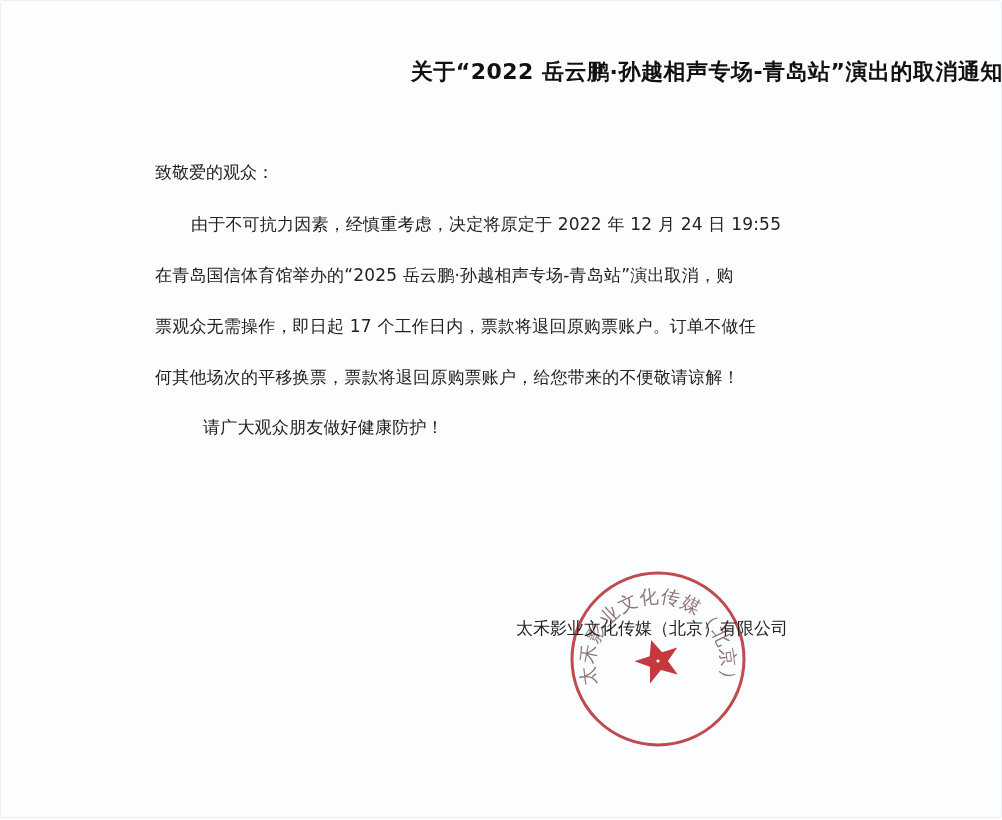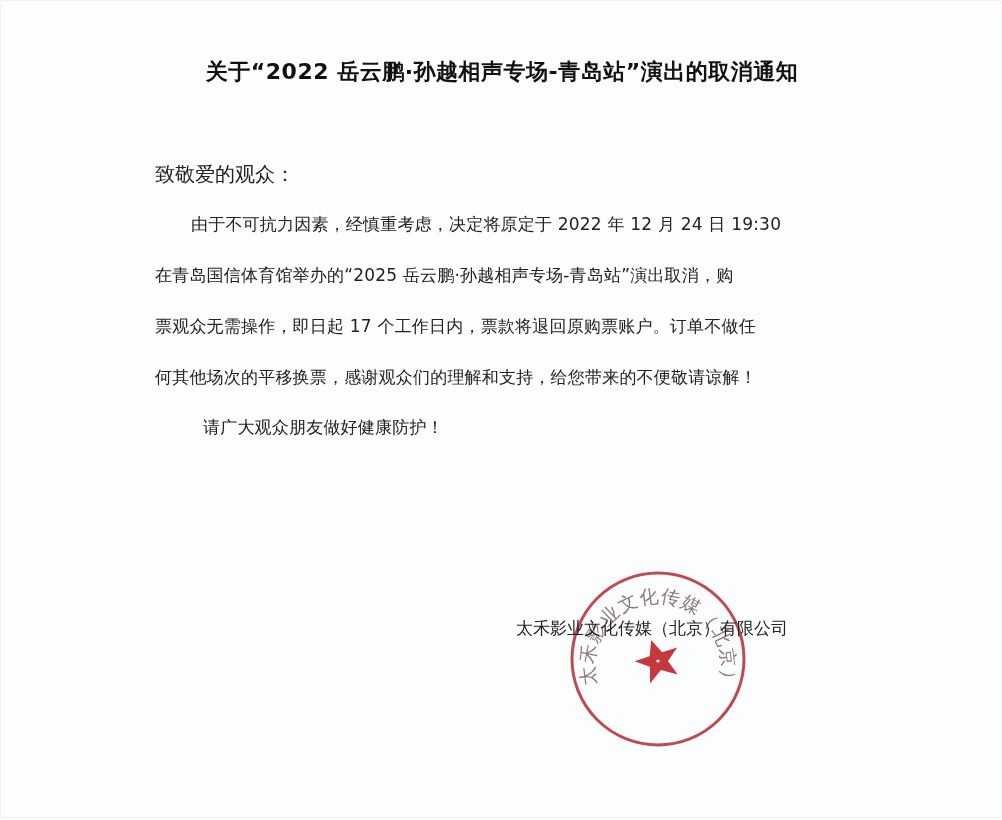--- a/index.html
+++ b/index.html
@@ -21,31 +21,31 @@
     width: 1000px; height: 816px;
     background: #fcfdfe;
     border: 1px solid #eef1f3;
     border-radius: 3px;
   }
   .title {
     position: absolute;
     top: 56px;
     left: 0;
     width: 1002px;
-    text-align: center;
+    text-align: right;
     font-size: 22px;
     font-weight: bold;
     letter-spacing: 0.5px;
     color: #111;
   }
   .salutation {
     position: absolute;
     left: 154px;
     top: 160px;
-    font-size: 20px;
+    font-size: 17px;
     color: #222;
   }
   .body-line {
     position: absolute;
     font-size: 17px;
     color: #222;
     white-space: nowrap;
     letter-spacing: 0.2px;
   }
   .l1 { left: 190px; top: 212px; }
@@ -81,24 +81,24 @@
 </style>
 </head>
 <body>
 
 <div class="page">
 
   <div class="title">关于“2022 岳云鹏·孙越相声专场-青岛站”演出的取消通知</div>
 
   <div class="salutation">致敬爱的观众：</div>
 
-  <div class="body-line l1">由于不可抗力因素，经慎重考虑，决定将原定于 2022 年 12 月 24 日 19:30</div>
+  <div class="body-line l1">由于不可抗力因素，经慎重考虑，决定将原定于 2022 年 12 月 24 日 19:55</div>
   <div class="body-line l2">在青岛国信体育馆举办的“2025 岳云鹏·孙越相声专场-青岛站”演出取消，购</div>
   <div class="body-line l3">票观众无需操作，即日起 17 个工作日内，票款将退回原购票账户。订单不做任</div>
-  <div class="body-line l4">何其他场次的平移换票，感谢观众们的理解和支持，给您带来的不便敬请谅解！</div>
+  <div class="body-line l4">何其他场次的平移换票，票款将退回原购票账户，给您带来的不便敬请谅解！</div>
   <div class="body-line l5">请广大观众朋友做好健康防护！</div>
 
   <svg class="seal" viewBox="0 0 180 180" xmlns="http://www.w3.org/2000/svg">
     <defs>
       <path id="sealArc" d="M 30 120 A 64 64 0 1 1 150 120"></path>
     </defs>
     <circle cx="90" cy="90" r="86" fill="none" stroke="#b8373c" stroke-width="3" opacity="0.9"></circle>
     <text font-size="19" fill="#6a4a4e" opacity="0.75" font-family="DejaVu Sans, sans-serif" letter-spacing="1">
       <textPath href="#sealArc" startOffset="2%">太禾影业文化传媒（北京）有限公司</textPath>
     </text>

